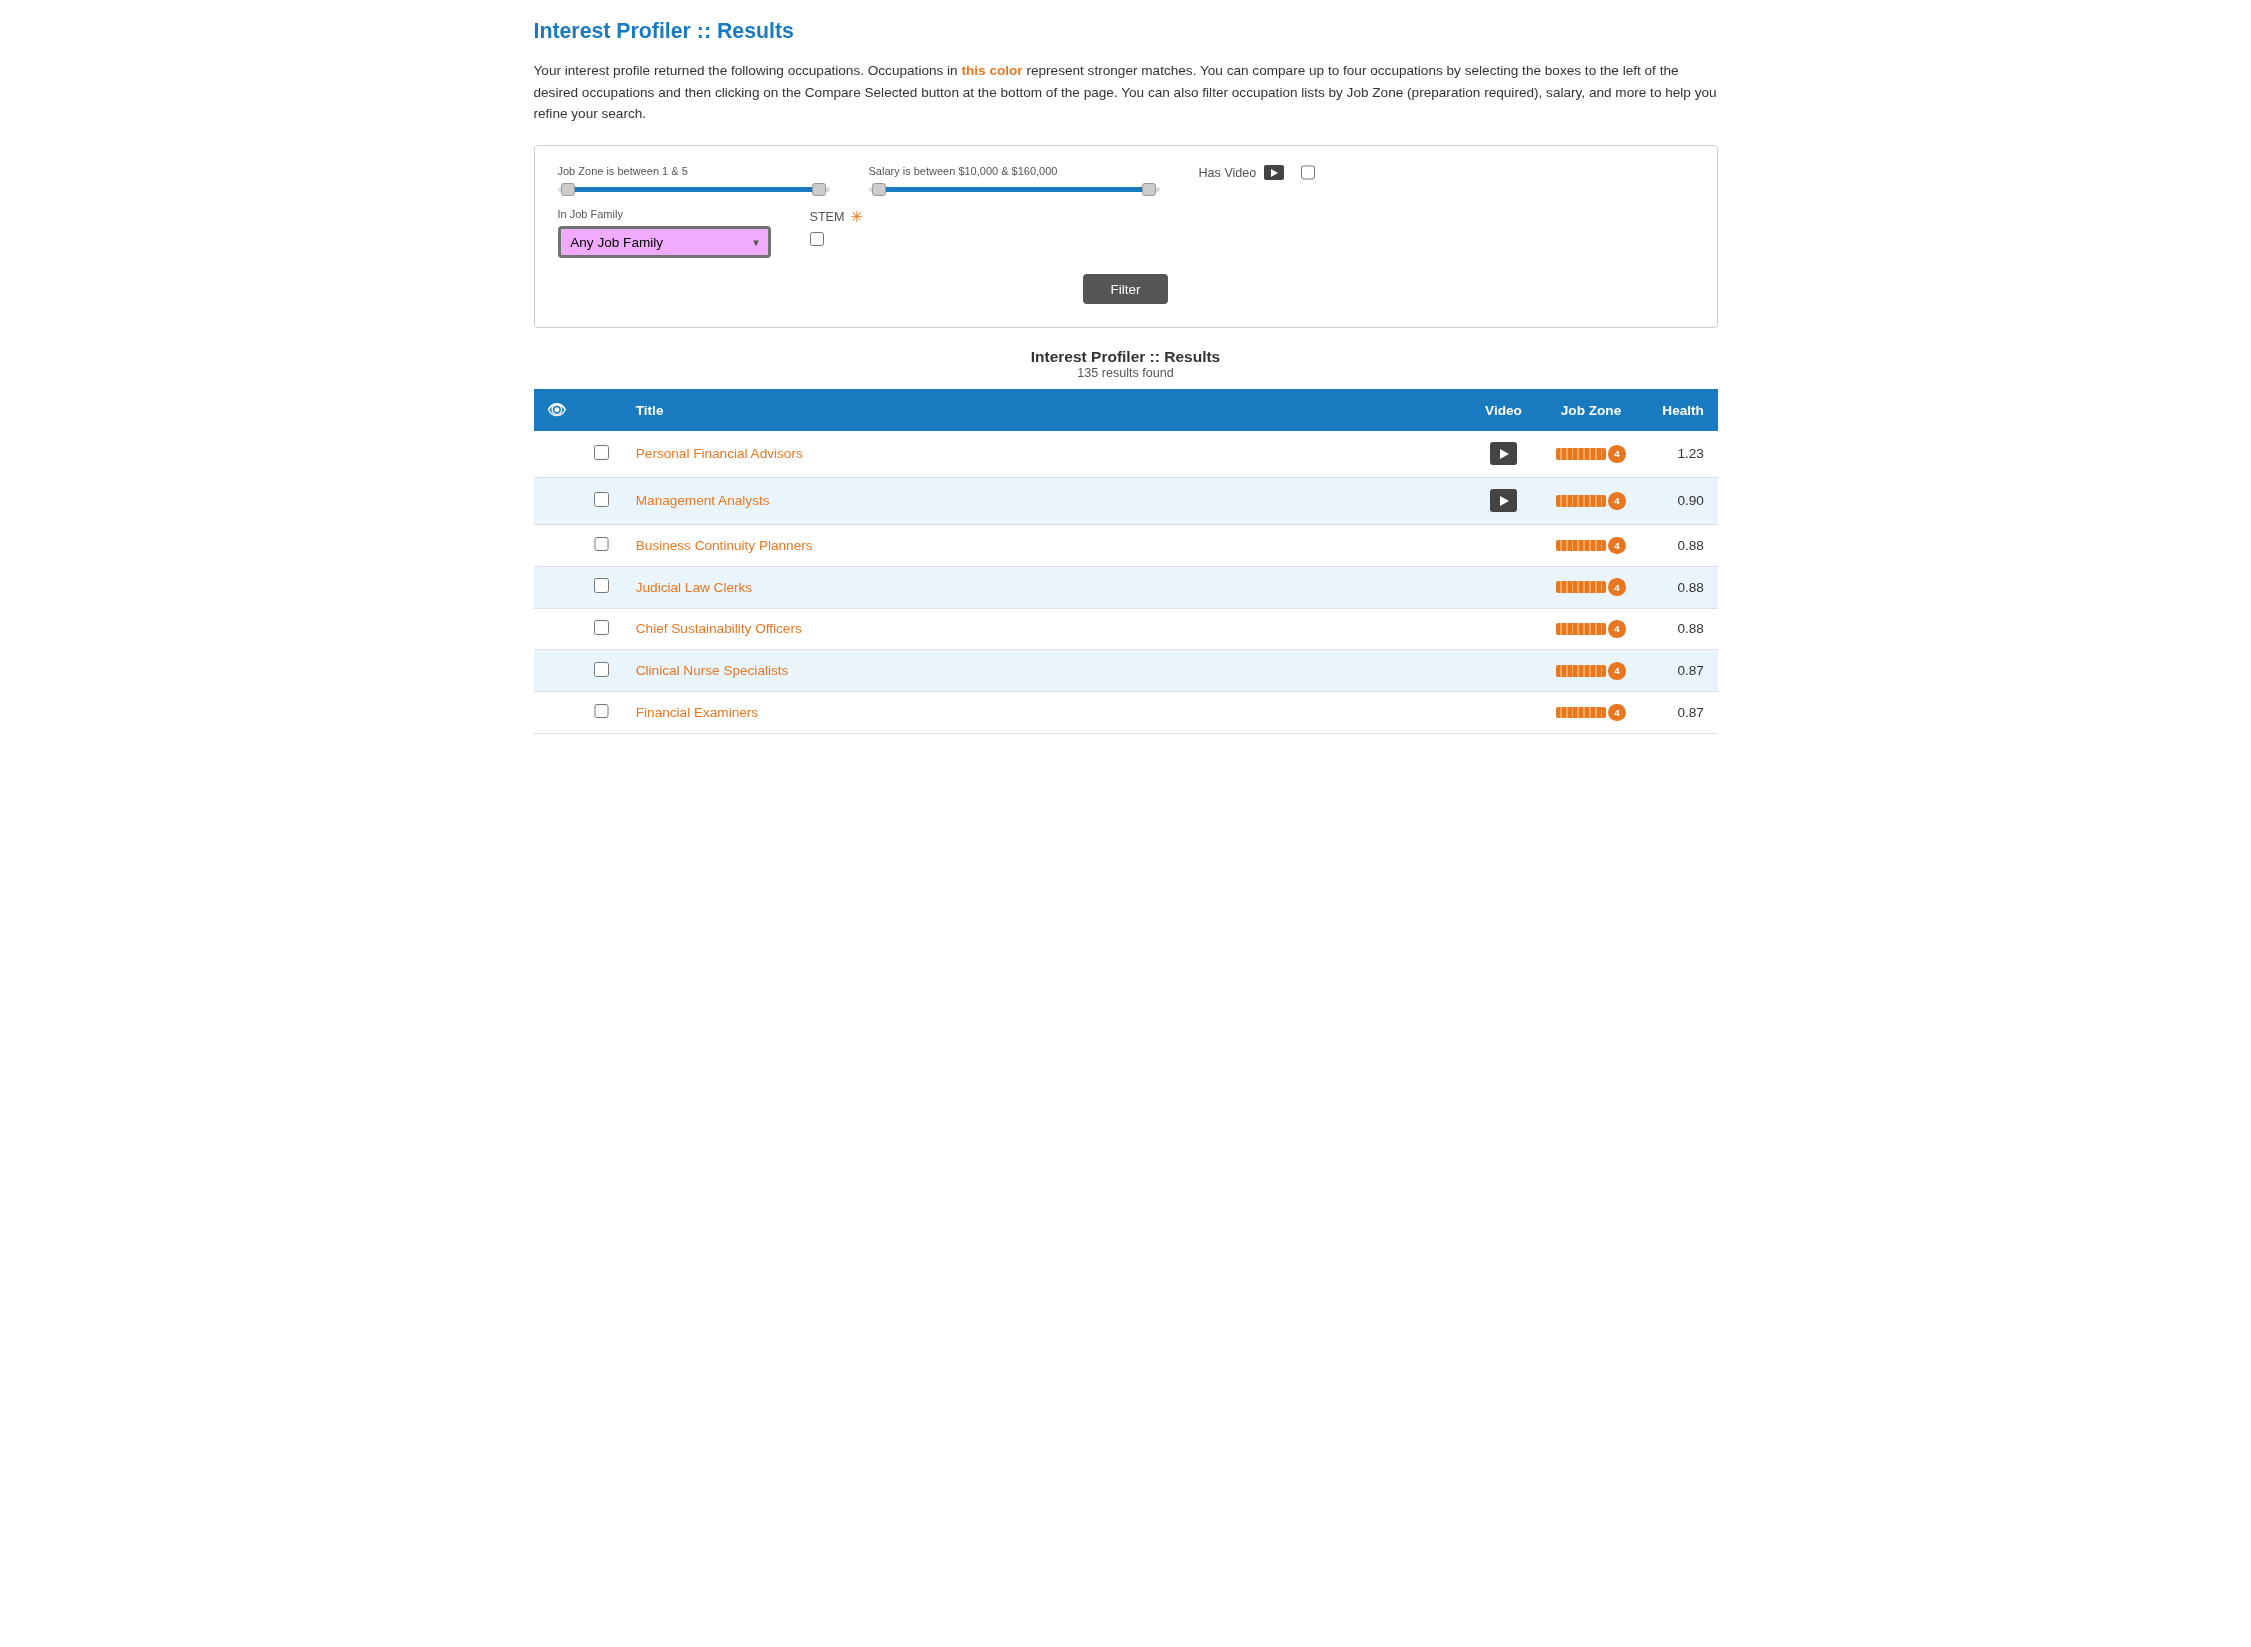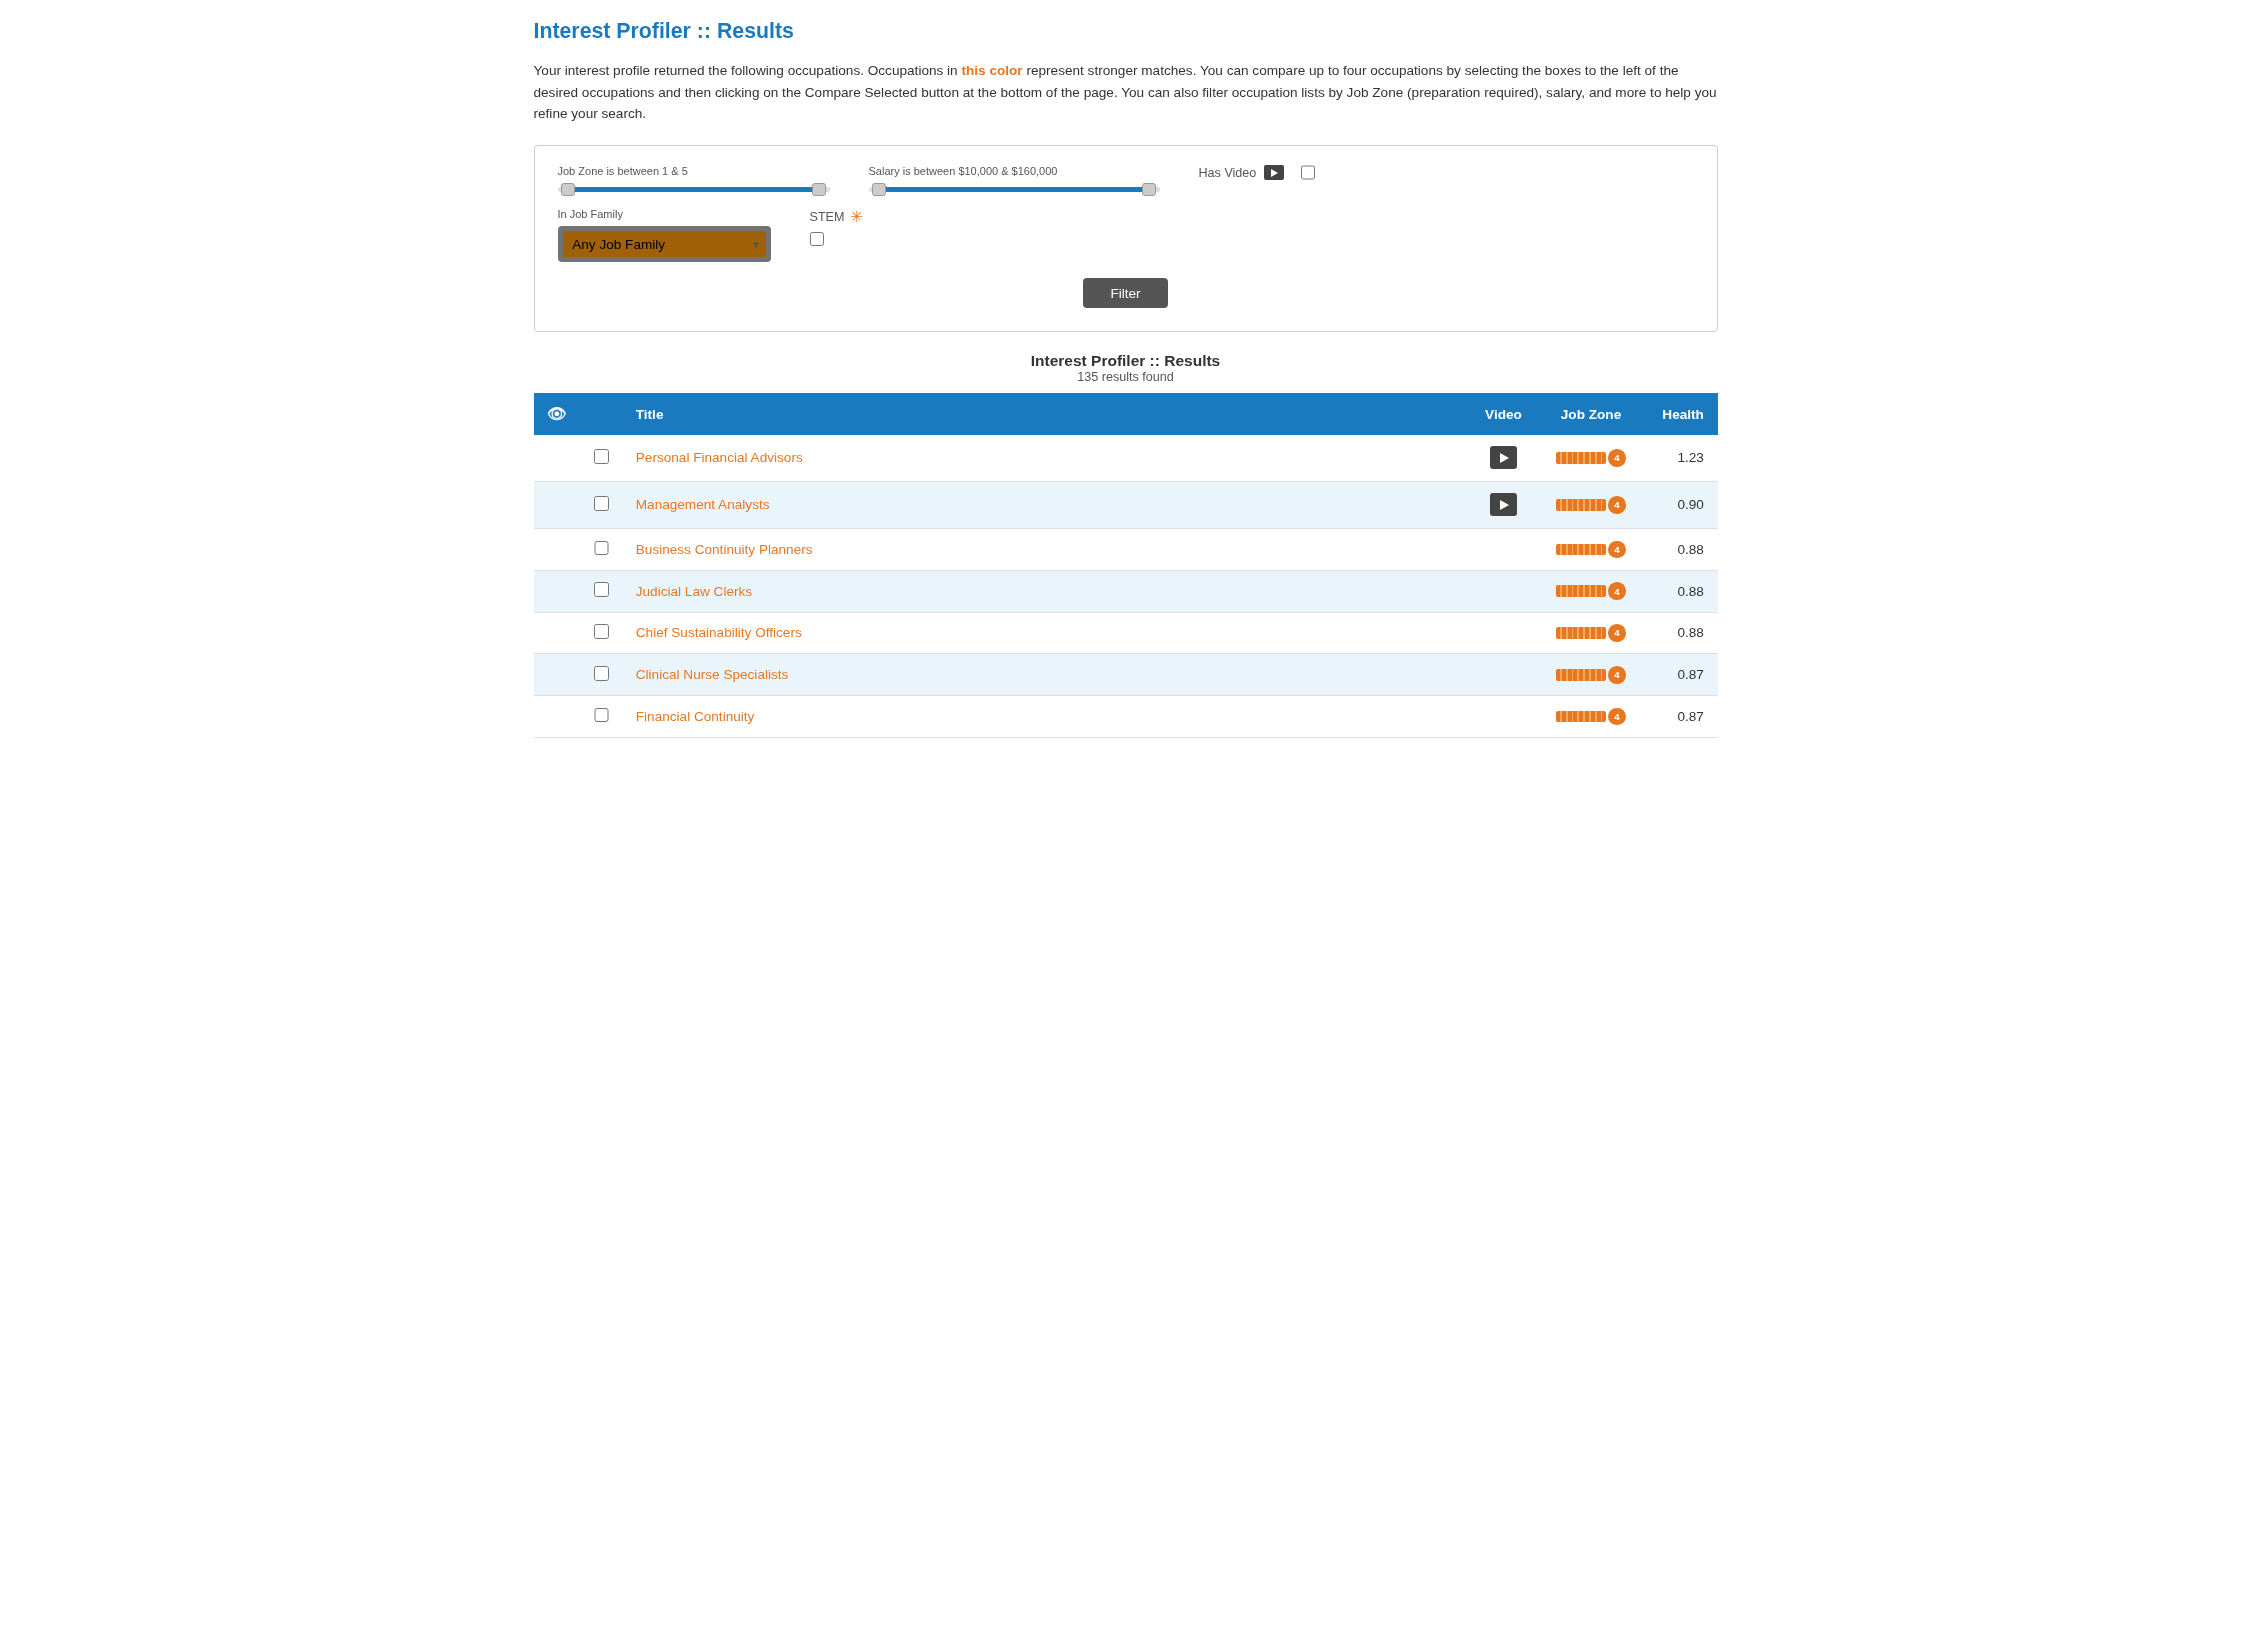--- a/index.html
+++ b/index.html
@@ -82,26 +82,26 @@
     }
     .slider-handle.left { left: 3.9px; }
     .slider-handle.right { right: 3.9px; }
     .select-wrapper {
       position: relative;
       display: inline-block;
     }
     .select-wrapper select {
       appearance: none;
       -webkit-appearance: none;
-      border: 5px solid #737373;
+      border: 3px solid #737373;
       border-radius: 3.9px;
       padding: 5.8px 31px 5.8px 9.7px;
       font-size: 13.6px;
       width: 213px;
-      background: #a16207;
+      background: #f0abfc;
       cursor: pointer;
     }
     .select-wrapper::after {
       content: '▼';
       font-size: 9.7px;
       position: absolute;
       right: 9.7px;
       top: 50%;
       transform: translateY(-50%);
       pointer-events: none;
@@ -437,21 +437,21 @@
             <div class="job-zone-cell-inner">
               <span class="score-waves"></span>
               <span class="score-num-badge">4</span>
             </div>
           </td>
           <td class="col-score-cell">0.87</td>
         </tr>
         <tr>
           <td class="col-check-cell"></td>
           <td class="checkbox-cell"><input type="checkbox" style=""></td>
-          <td><a class="occ-link" href="#">Financial Continuity</a></td>
+          <td><a class="occ-link" href="#">Financial Examiners</a></td>
           <td class="col-video-cell"></td>
           <td class="col-jobzone-cell">
             <div class="job-zone-cell-inner">
               <span class="score-waves"></span>
               <span class="score-num-badge">4</span>
             </div>
           </td>
           <td class="col-score-cell">0.87</td>
         </tr>
       </tbody>

